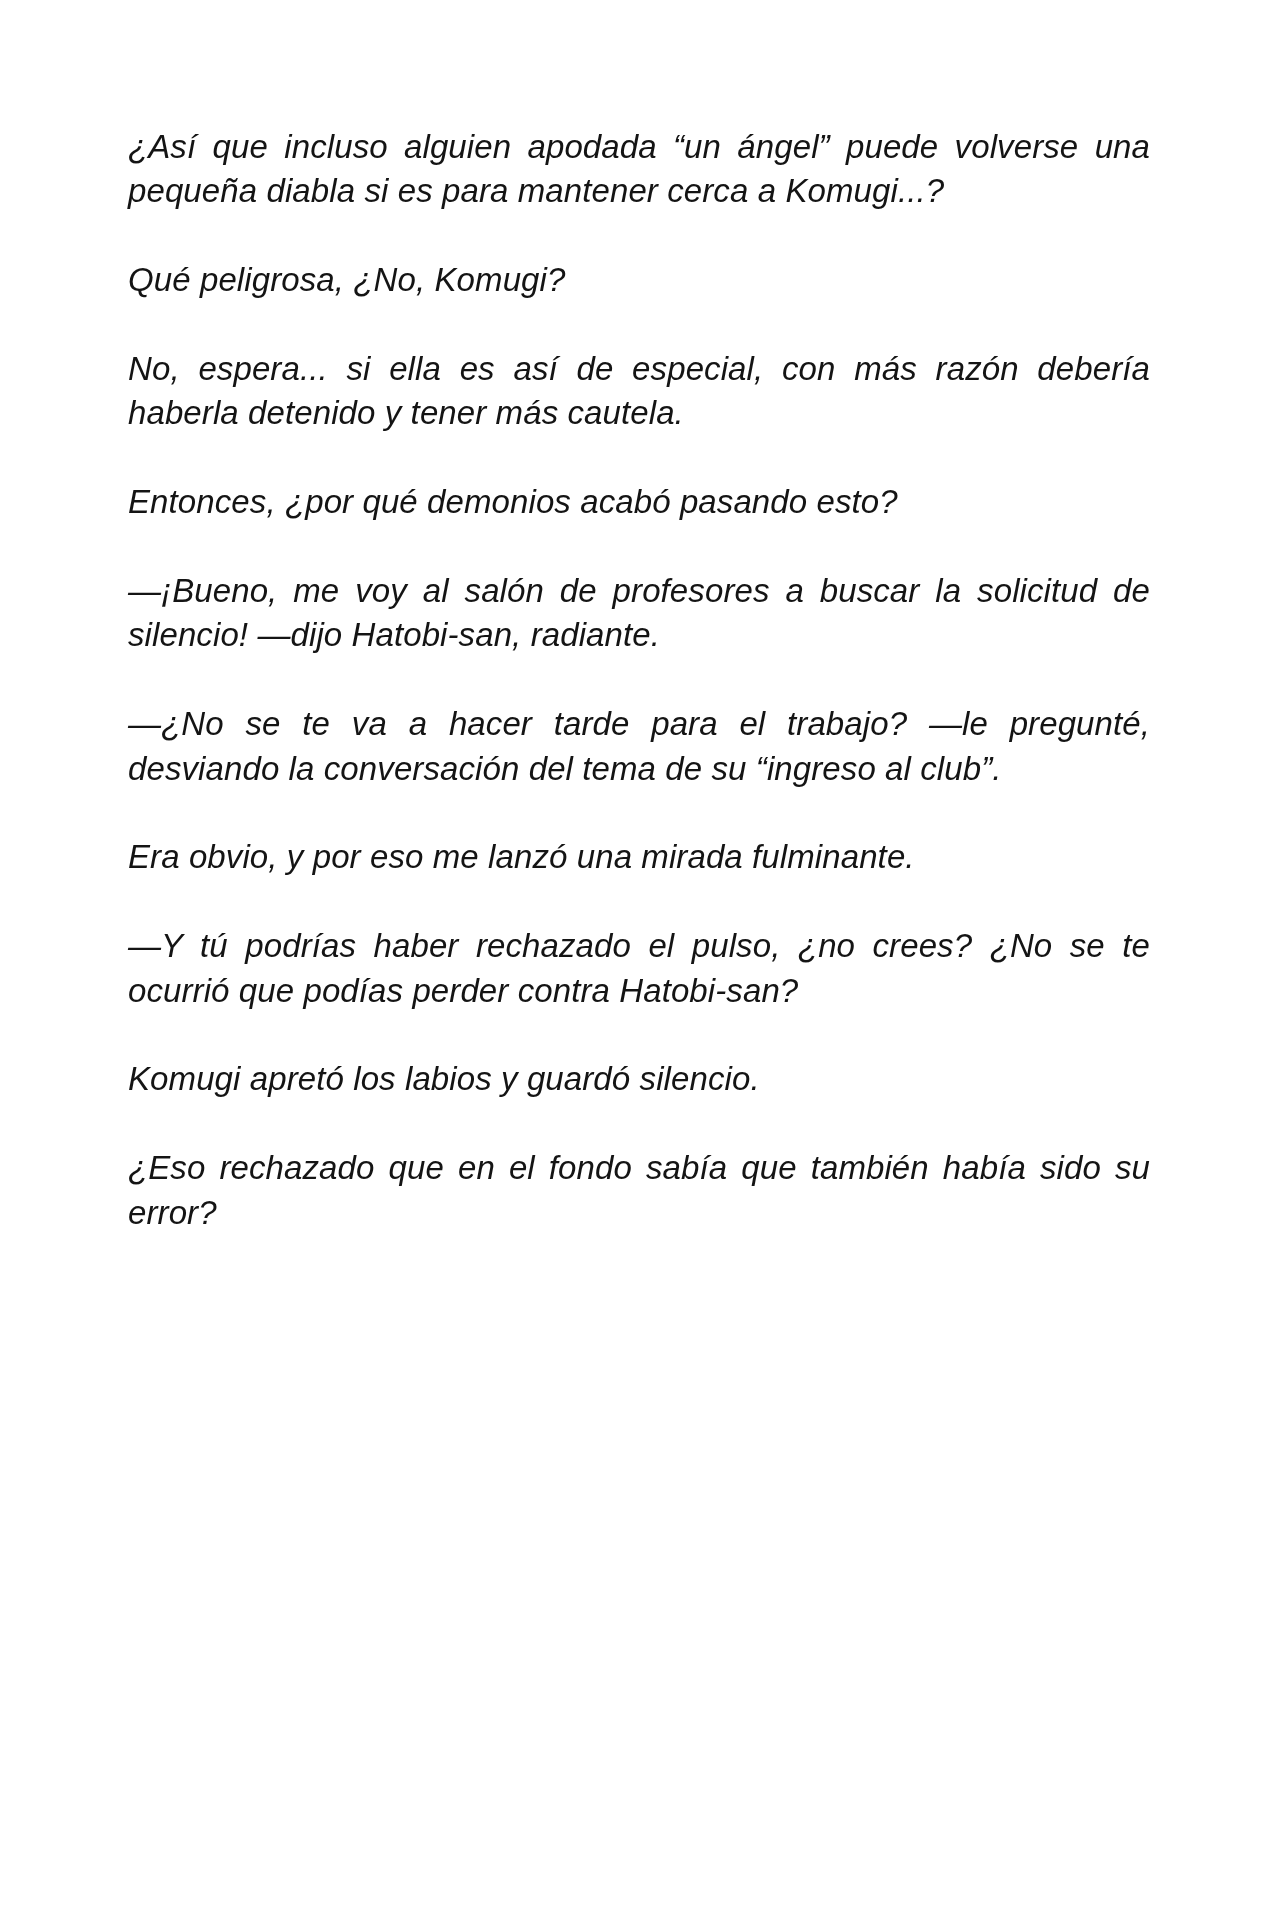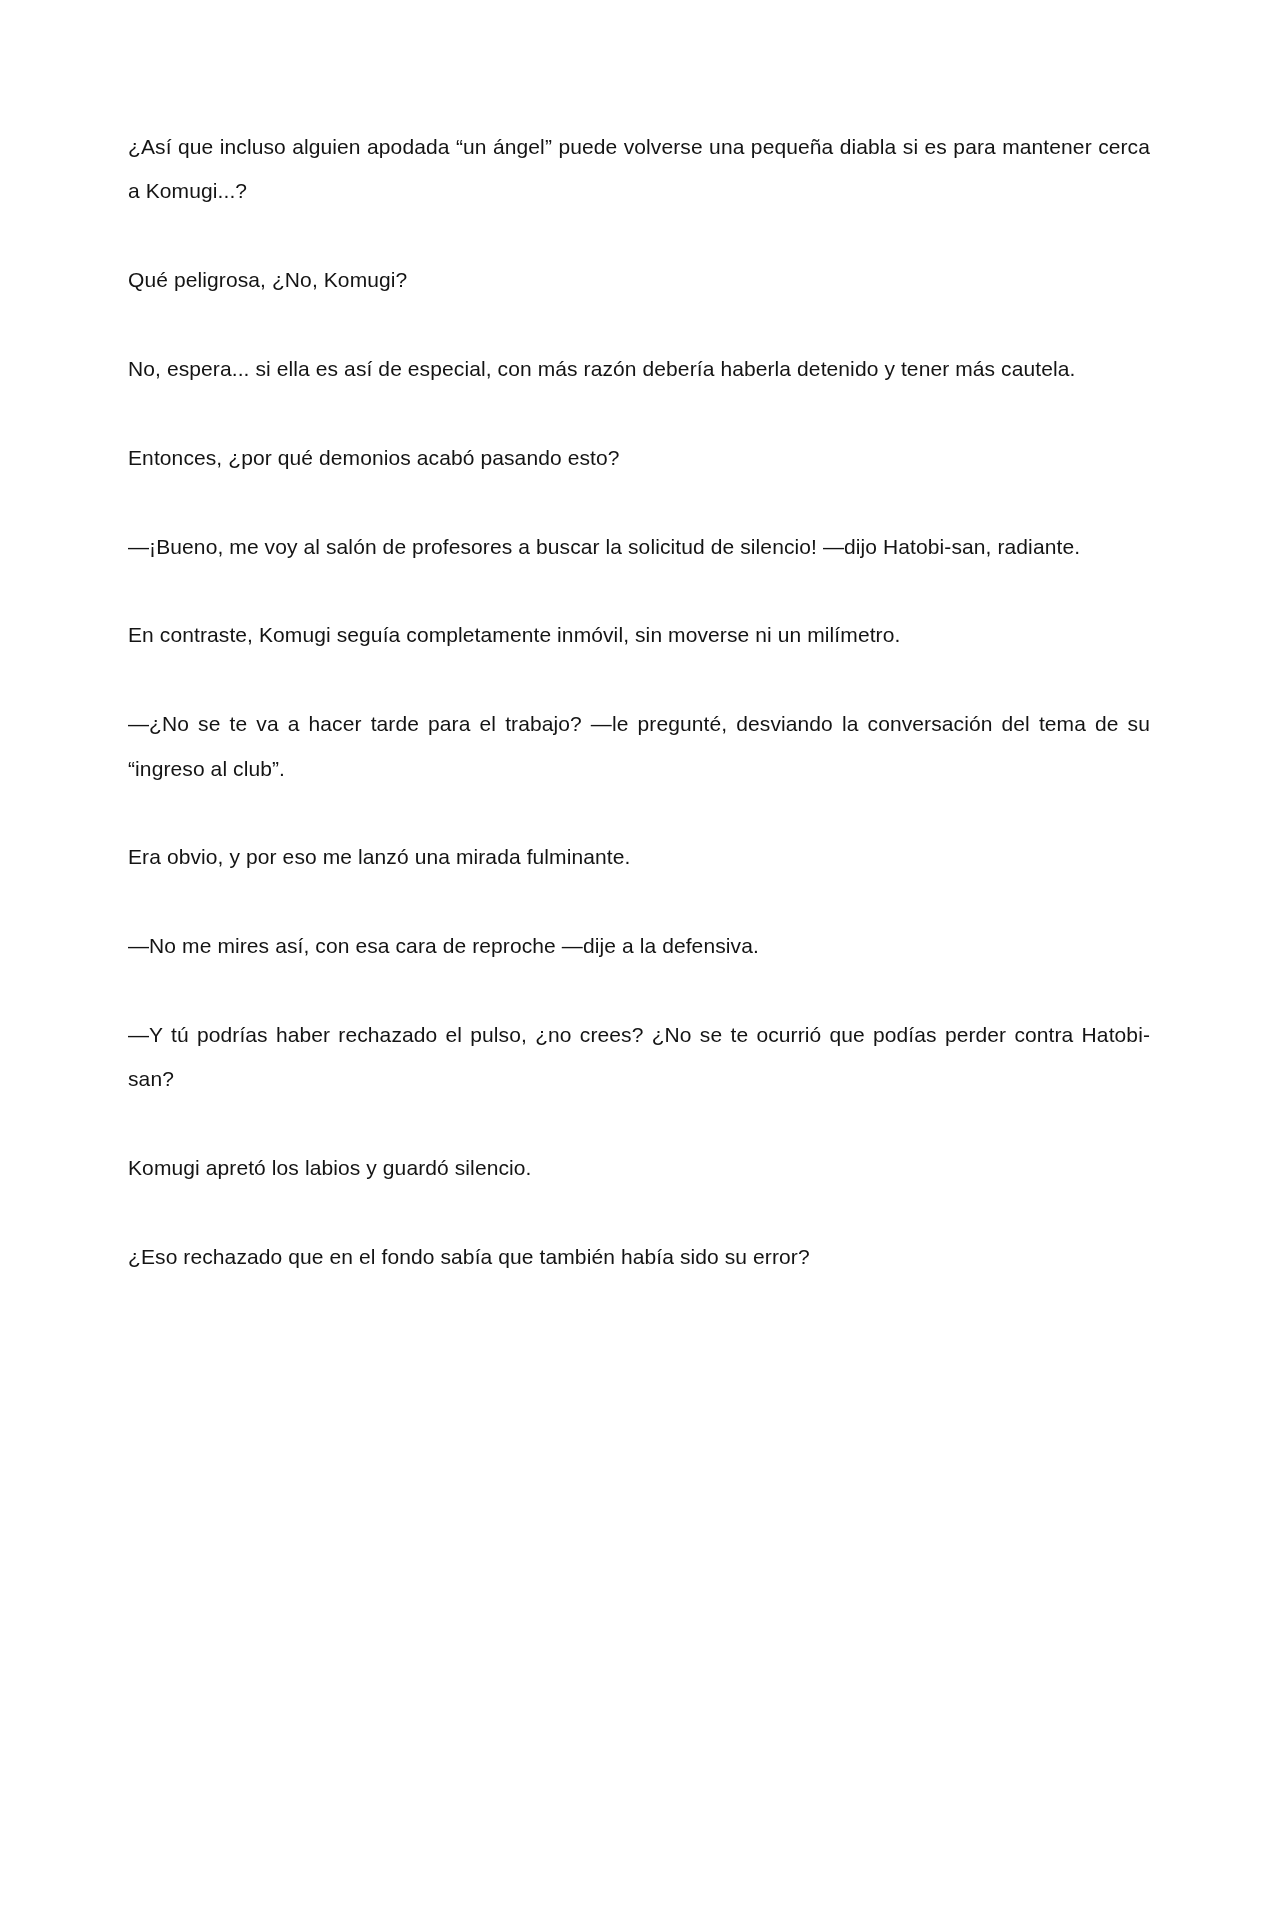--- a/index.html
+++ b/index.html
@@ -13,39 +13,38 @@
       position: relative;
       overflow: hidden;
     }
     .page {
       position: absolute;
       left: 128px;
       top: 125px;
       width: 1022px;
       color: #141414;
       font-family: "Liberation Sans", "DejaVu Sans", sans-serif;
-      font-size: 21px;
+      font-size: 33px;
       line-height: 44.4px;
       letter-spacing: 0.1px;
+      font-style: italic;
     }
     .para {
       margin: 0 0 44.4px 0;
       text-align: justify;
       text-align-last: left;
     }
   </style>
 </head>
 <body>
 
 <div class="page">
   <p class="para">¿Así que incluso alguien apodada “un ángel” puede volverse una pequeña diabla si es para mantener cerca a Komugi...?</p>
   <p class="para">Qué peligrosa, ¿No, Komugi?</p>
   <p class="para">No, espera... si ella es así de especial, con más razón debería haberla detenido y tener más cautela.</p>
   <p class="para">Entonces, ¿por qué demonios acabó pasando esto?</p>
   <p class="para">—¡Bueno, me voy al salón de profesores a buscar la solicitud de silencio! —dijo Hatobi-san, radiante.</p>
-  <p class="para">En contraste, Komugi seguía completamente inmóvil, sin moverse ni un milímetro.</p>
   <p class="para">—¿No se te va a hacer tarde para el trabajo? —le pregunté, desviando la conversación del tema de su “ingreso al club”.</p>
   <p class="para">Era obvio, y por eso me lanzó una mirada fulminante.</p>
-  <p class="para">—No me mires así, con esa cara de reproche —dije a la defensiva.</p>
   <p class="para">—Y tú podrías haber rechazado el pulso, ¿no crees? ¿No se te ocurrió que podías perder contra Hatobi-san?</p>
   <p class="para">Komugi apretó los labios y guardó silencio.</p>
   <p class="para">¿Eso rechazado que en el fondo sabía que también había sido su error?</p>
 </div>
 
 </body></html>

